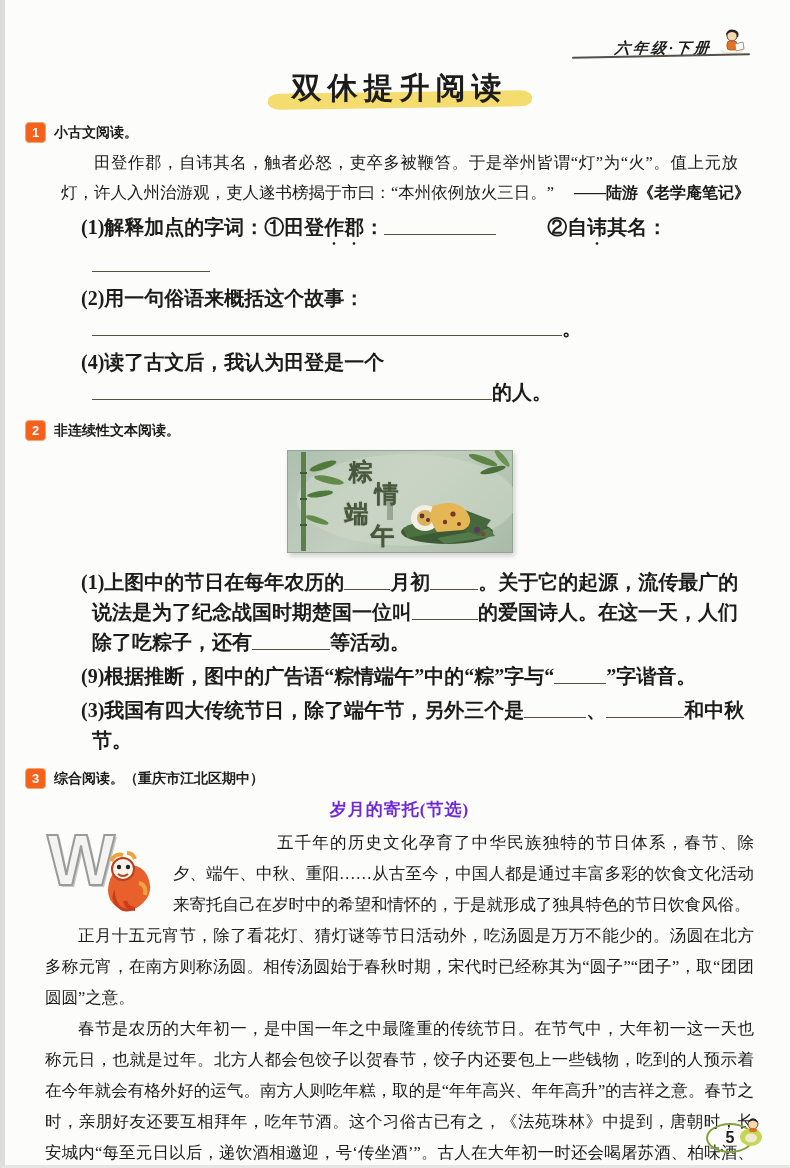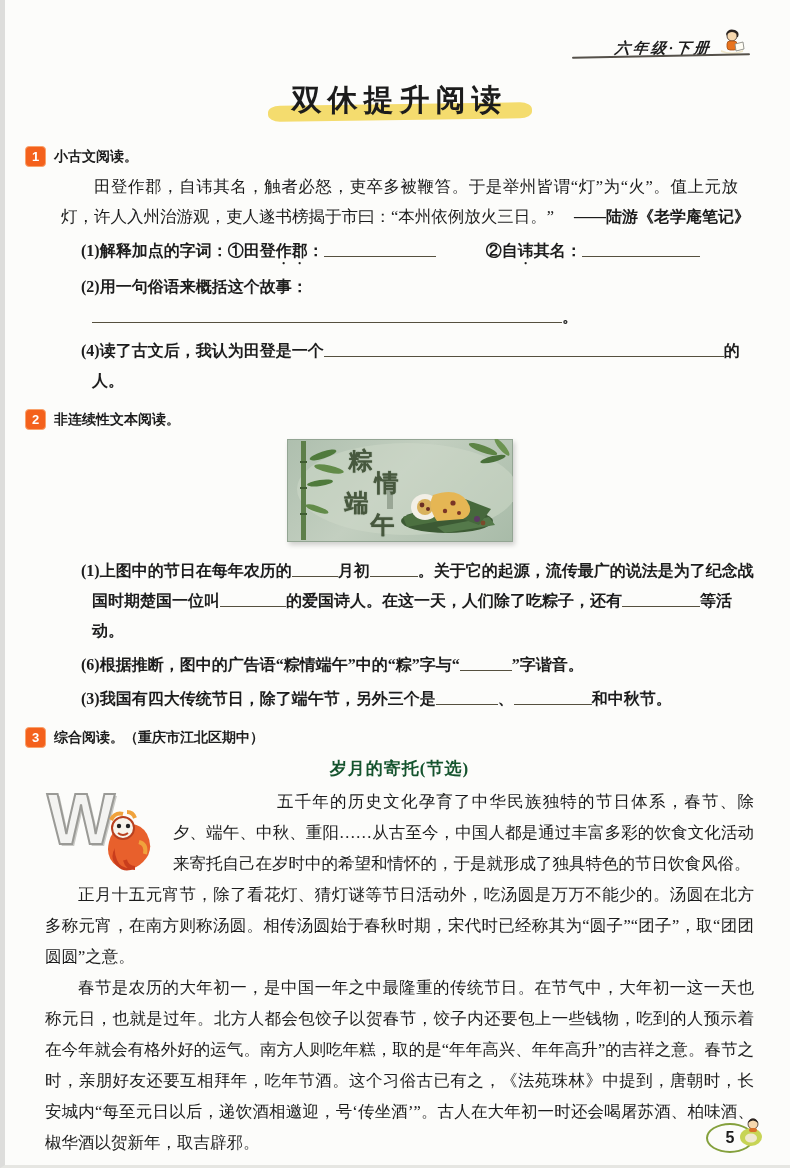--- a/index.html
+++ b/index.html
@@ -28,30 +28,30 @@
   .title span{position:relative;z-index:1;}
   
   .sec-head{display:flex;align-items:center;gap:8px;margin-top:13px;margin-left:-20px;}
   .badge{flex:0 0 auto;width:19px;height:19px;background:#f4611c;border:1px solid #f9a36d;border-radius:4px;color:#fff;
          font-family:"Liberation Sans",sans-serif;font-size:13px;font-weight:bold;text-align:center;line-height:19px;}
   .sec-title{font-size:14px;font-weight:700;}
   
   .passage{margin:5px 16px 0;font-size:16.5px;line-height:30px;text-align:justify;text-indent:2em;}
   .source{text-align:right;font-size:16px;font-weight:600;margin-top:-30px;line-height:30px;padding-right:4px;}
   
-  .q{margin:4px 0 0;font-size:16px;font-weight:700;line-height:30px;padding-left:47px;text-indent:-11px;}
+  .q{margin:4px 0 0;font-size:20px;font-weight:700;line-height:30px;padding-left:47px;text-indent:-11px;}
   .q .blank{display:inline-block;border-bottom:1.5px solid #55503e;height:14px;transform:translateY(1px);}
   .dot{text-emphasis:filled dot;-webkit-text-emphasis:filled dot;text-emphasis-position:under left;-webkit-text-emphasis-position:under;}
   
   .poster-wrap{text-align:center;margin:9px 0 10px;}
   .poster{position:relative;display:inline-block;width:226px;height:103px;background:linear-gradient(135deg,#aebfae 0%,#c3cfc0 45%,#a8bba8 100%);
           box-shadow:0 0 0 1px #93a593 inset, 2px 3px 5px rgba(0,0,0,.18);overflow:hidden;}
   .poster .ch{position:absolute;font-size:24px;font-weight:700;color:#47583e;text-shadow:0 0 1px #47583e;}
   
-  .art-title{text-align:center;font-size:17px;font-weight:700;color:#14532d;margin-top:9px;letter-spacing:1px;}
+  .art-title{text-align:center;font-size:17px;font-weight:700;color:#6d28d9;margin-top:9px;letter-spacing:1px;}
   .article{margin-top:6px;font-size:16.5px;line-height:31px;text-align:justify;}
   .article p{margin:0;}
   .p-first{text-indent:6.3em;}
   .p-body{text-indent:2em;}
   .dropcap-wrap{float:left;width:128px;height:92px;position:relative;}
   .dropcap-w{position:absolute;left:2px;top:-2px;font-family:"Liberation Sans",sans-serif;font-size:72px;line-height:70px;font-weight:bold;
              color:#f3f3f1;-webkit-text-stroke:2px #9a9a96;text-shadow:2px 2px 0 #c9c9c5;}
   .lion{position:absolute;left:56px;top:22px;}
   
   .pageno{position:absolute;right:34px;bottom:14px;width:50px;height:30px;}
@@ -75,21 +75,21 @@
           <rect x="9" y="13" width="10" height="9" rx="3" fill="#e8731e" stroke="#a34d10" stroke-width="0.8"></rect>
           <path d="M17 16 l8 -2 1 7 -8 2 z" fill="#fffdf4" stroke="#8b8b84" stroke-width="0.9"></path>
           <path d="M3 22 q11 5 22 0 l0 2 q-11 4 -22 0z" fill="#efe7c9"></path>
         </svg>
       </span>
     </div>
     <div class="hdr-rule"></div>
   </div>
 
   <div class="title-row">
-    <h1 class="title" style="margin:12px">
+    <h1 class="title" style="margin:0">
       <span>双休提升阅读</span>
     </h1>
   </div>
 
   <div class="sec-head">
     <span class="badge">1</span>
     <span class="sec-title">小古文阅读。</span>
   </div>
   <p class="passage">田登作郡，自讳其名，触者必怒，吏卒多被鞭笞。于是举州皆谓“灯”为“火”。值上元放灯，许人入州治游观，吏人遂书榜揭于市曰：“本州依例放火三日。”</p>
   <div class="source">——陆游《老学庵笔记》</div>
@@ -155,21 +155,21 @@
       <span class="ch" style="left:88px;top:28px">情</span>
       <span class="ch" style="left:58px;top:48px">端</span>
       <span class="ch" style="left:84px;top:70px">午</span>
     </div>
   </div>
 
   <p class="q">
     <span>(1)上图中的节日在每年农历的</span><span class="blank" style="width:46px"></span><span>月初</span><span class="blank" style="width:48px"></span><span>。关于它的起源，流传最广的说法是为了纪念战国时期楚国一位叫</span><span class="blank" style="width:66px"></span><span>的爱国诗人。在这一天，人们除了吃粽子，还有</span><span class="blank" style="width:78px"></span><span>等活动。</span>
   </p>
   <p class="q">
-    <span>(6)根据推断，图中的广告语“粽情端午”中的“粽”字与“</span><span class="blank" style="width:52px"></span><span>”字谐音。</span>
+    <span>(9)根据推断，图中的广告语“粽情端午”中的“粽”字与“</span><span class="blank" style="width:52px"></span><span>”字谐音。</span>
   </p>
   <p class="q">
     <span>(3)我国有四大传统节日，除了端午节，另外三个是</span><span class="blank" style="width:62px"></span><span>、</span><span class="blank" style="width:78px"></span><span>和中秋节。</span>
   </p>
 
   <div class="sec-head">
     <span class="badge">3</span>
     <span class="sec-title">综合阅读。（重庆市江北区期中）</span>
   </div>
   <div class="art-title">岁月的寄托(节选)</div>

